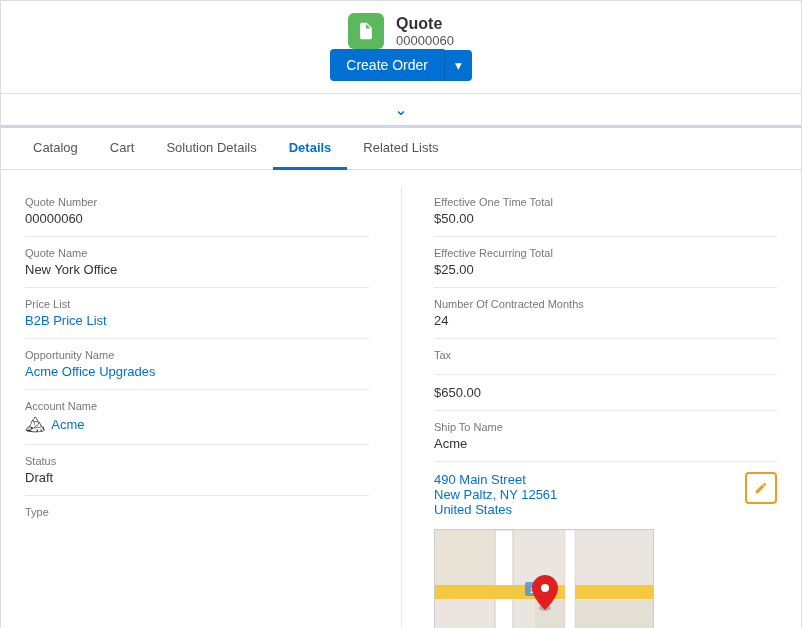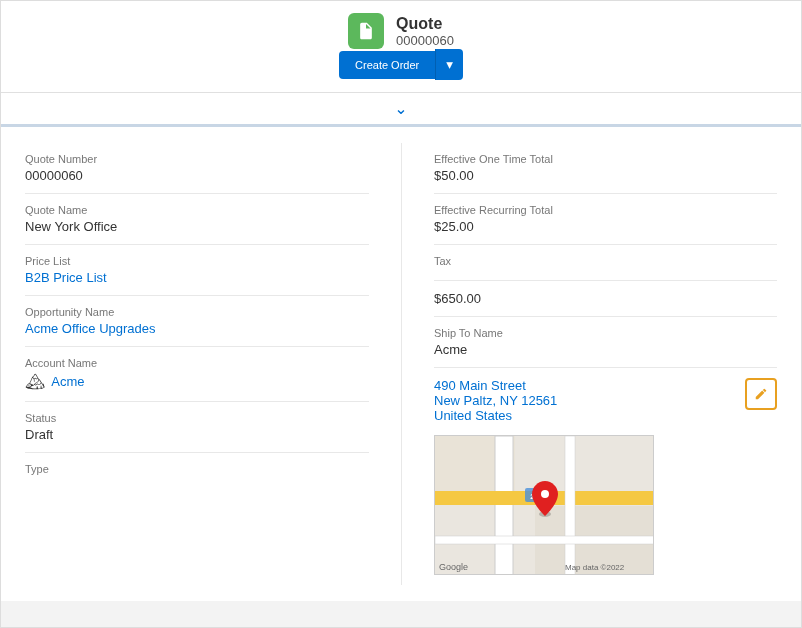--- a/index.html
+++ b/index.html
@@ -9,21 +9,21 @@
 
     
     .header { background: #fff; padding: 12px 16px; display: flex; align-items: center; justify-content: space-between; border-bottom: 1px solid #e0e0e0; flex-direction: column; }
     .header-left { display: flex; align-items: center; gap: 12px; }
     .quote-icon { width: 36px; height: 36px; background: #5cb85c; border-radius: 6px; display: flex; align-items: center; justify-content: center; }
     .quote-icon svg { fill: white; }
     .header-title { }
     .header-title .title { font-size: 16px; font-weight: 600; color: #333; }
     .header-title .subtitle { font-size: 13px; color: #555; }
     .header-actions { display: flex; align-items: center; gap: 0; }
-    .btn-create-order { background: #0070d2; color: white; border: none; padding: 8px 16px; border-radius: 4px 0 0 4px; font-size: 11px; cursor: pointer; font-weight: 500; }
+    .btn-create-order { background: #0070d2; color: white; border: none; padding: 8px 16px; border-radius: 4px 0 0 4px; font-size: 14px; cursor: pointer; font-weight: 500; }
     .btn-dropdown { background: #0070d2; color: white; border: none; border-left: 1px solid #005fb2; padding: 8px 10px; border-radius: 0 4px 4px 0; cursor: pointer; }
 
     
     .chevron-bar { background: #fff; text-align: center; padding: 6px 0; border-bottom: 3px solid #c8d6e5; }
     .chevron-bar span { color: #0070d2; font-size: 16px; }
 
     
     .tabs-bar { background: #fff; display: flex; padding: 0 16px; border-bottom: 1px solid #ddd; }
     .tab { padding: 12px 16px; cursor: pointer; font-size: 13px; color: #555; border-bottom: 3px solid transparent; margin-bottom: -1px; }
     .tab.active { color: #0070d2; border-bottom: 3px solid #0070d2; font-weight: 600; }
@@ -74,20 +74,27 @@
       <button class="btn-dropdown">
         <span>▾</span>
       </button>
     </div>
   </div>
 
   <div class="chevron-bar">
     <span>⌄</span>
   </div>
 
+  <div class="tabs-bar">
+    <div class="tab">Catalog</div>
+    <div class="tab">Cart</div>
+    <div class="tab">Solution Details</div>
+    <div class="tab active">Details</div>
+    <div class="tab">Related Lists</div>
+  </div>
 
   <div class="content">
     <div class="details-grid">
 
       <div class="left-col">
 
         <div class="field-group">
           <div class="field-label">Quote Number</div>
           <div class="field-value">00000060</div>
         </div>
@@ -132,20 +139,24 @@
         <div class="field-group">
           <div class="field-label">Effective One Time Total</div>
           <div class="field-value">$50.00</div>
         </div>
 
         <div class="field-group">
           <div class="field-label">Effective Recurring Total</div>
           <div class="field-value">$25.00</div>
         </div>
 
+        <div class="field-group">
+          <div class="field-label">Number Of Contracted Months</div>
+          <div class="field-value">24</div>
+        </div>
 
         <div class="field-group">
           <div class="field-label">Tax</div>
           <div class="field-value"></div>
         </div>
 
         <div class="field-group">
           <div class="field-value">$650.00</div>
         </div>
 

